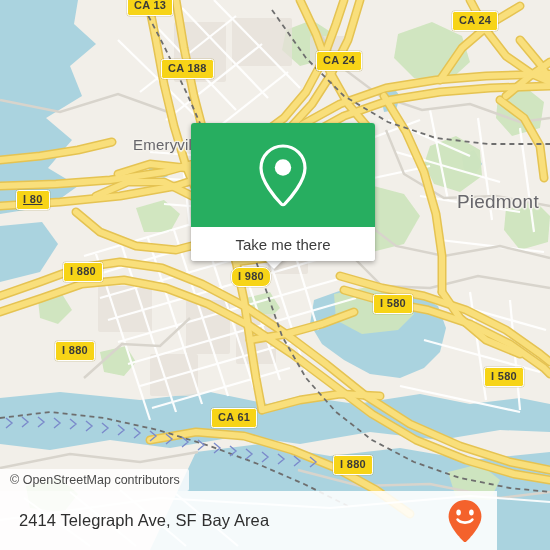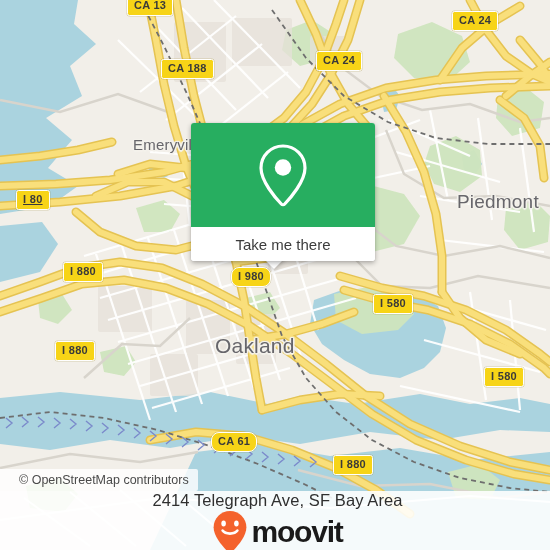--- a/index.html
+++ b/index.html
@@ -77,34 +77,33 @@
     border-top:13px solid #FFFFFF;
     filter:drop-shadow(0 2px 2px rgba(0,0,0,.22));
   }
 
   
   #attribution{
     position:absolute;left:0;top:469px;
     background:rgba(255,255,255,.80);
     color:#4A4A4A;
     font-size:12.5px;
-    padding:4px 9px 4px 19px;
+    padding:4px 9px 4px 10px;
     border-top-right-radius:2px;
     border-bottom-right-radius:2px;
   }
 
   
   #footer{
     position:absolute;left:0;bottom:0;
-    width:550px;height:59px;
+    width:497px;height:59px;
     background:rgba(255,255,255,.88);
     display:flex;align-items:center;
     box-sizing:border-box;
     padding:0 14px 0 19px;
-    flex-direction:column;
   }
   #footer-address{
     color:#2F2F2F;
     font-size:16.5px;
     font-weight:400;
     flex:1;
     white-space:nowrap;
     letter-spacing:.1px;
   }
   #brand{display:flex;align-items:center;gap:2px;}
@@ -342,33 +341,32 @@
             <path d="M70,492 L136,546"></path>
           <path d="M120,490 L186,546"></path>
             <path d="M176,494 L238,546"></path>
           <path d="M0,520 L160,498 L330,508 L470,496 L550,502"></path>
         </g>
       </g>
     </svg>
 
     <div class="city-label" style="left:133px;top:136px;font-size:15px;">Emeryville</div>
     <div class="city-label" style="left:457px;top:191px;font-size:19px;">Piedmont</div>
-    <div class="city-label" style="left:215px;top:334px;font-size:21px;">Oakland</div>
 
     <div class="shield" style="left:127px;top:-4px;">CA 13</div>
     <div class="shield" style="left:316px;top:51px;">CA 24</div>
     <div class="shield" style="left:452px;top:11px;">CA 24</div>
     <div class="shield" style="left:161px;top:59px;">CA 188</div>
     <div class="shield" style="left:16px;top:190px;text-decoration:underline;">I 80</div>
     <div class="shield" style="left:63px;top:262px;">I 880</div>
     <div class="shield" style="left:231px;top:267px;border-radius:8px;">I 980</div>
     <div class="shield" style="left:55px;top:341px;">I 880</div>
     <div class="shield" style="left:373px;top:294px;">I 580</div>
     <div class="shield" style="left:484px;top:367px;">I 580</div>
-    <div class="shield" style="left:211px;top:432px;border-radius:8px;">CA 61</div>
+    <div class="shield" style="left:211px;top:408px;">CA 61</div>
     <div class="shield" style="left:333px;top:455px;">I 880</div>
   </div>
 
   <div id="popup-tail"></div>
   <div id="popup">
     <div id="popup-image">
       <svg width="54" height="64" viewBox="0 0 54 64">
         <path d="M27,3 C14.8,3 5,12.8 5,25 C5,38.5 20,55.5 25.3,61 C26.2,62 27.8,62 28.7,61
                  C34,55.5 49,38.5 49,25 C49,12.8 39.2,3 27,3 Z" fill="none" stroke="#FFFFFF" stroke-width="3.2" stroke-linejoin="round"></path>
         <circle cx="27" cy="24.5" r="8.2" fill="#FFFFFF"></circle>
@@ -383,17 +381,16 @@
     <div id="footer-address">2414 Telegraph Ave, SF Bay Area</div>
     <div id="brand">
       <svg width="36" height="44" viewBox="0 0 36 44">
         <path d="M18,1 C9,1 1.6,8.3 1.6,17.3 C1.6,27.6 13.6,39.6 16.6,42.4
                  C17.4,43.1 18.6,43.1 19.4,42.4 C22.4,39.6 34.4,27.6 34.4,17.3
                  C34.4,8.3 27,1 18,1 Z" fill="#F4622C"></path>
         <ellipse cx="11.6" cy="13.6" rx="2.3" ry="3" fill="#FFFFFF"></ellipse>
         <ellipse cx="24.4" cy="13.6" rx="2.3" ry="3" fill="#FFFFFF"></ellipse>
         <path d="M10.6,20.6 C13.4,24.6 22.6,24.6 25.4,20.6" fill="none" stroke="#FFFFFF" stroke-width="2.6" stroke-linecap="round"></path>
       </svg>
-      <div id="brand-wordmark">moovit</div>
     </div>
   </div>
 
 </div>
 
 </body></html>

